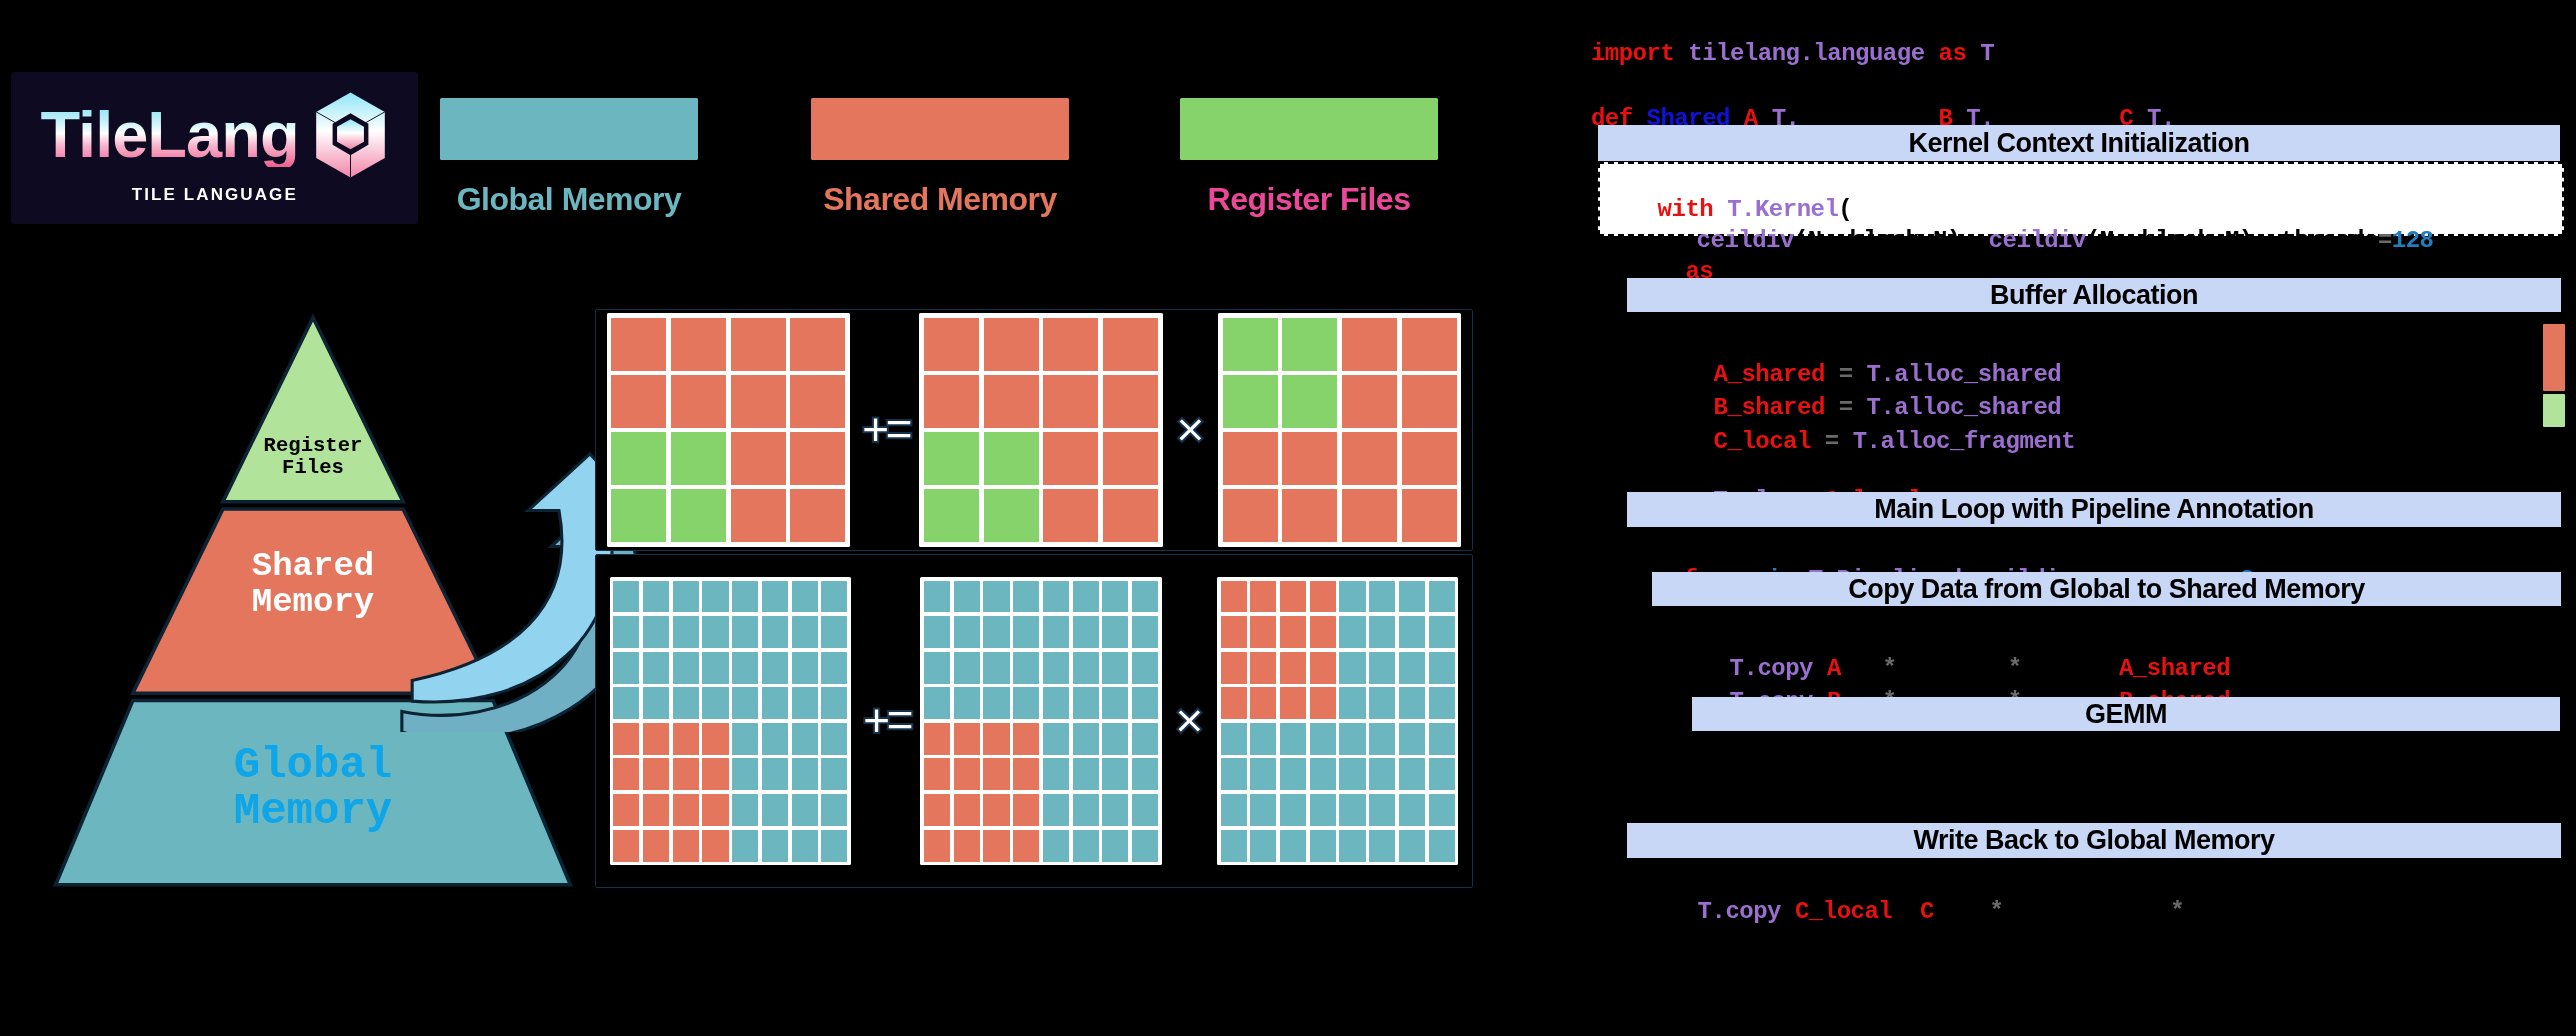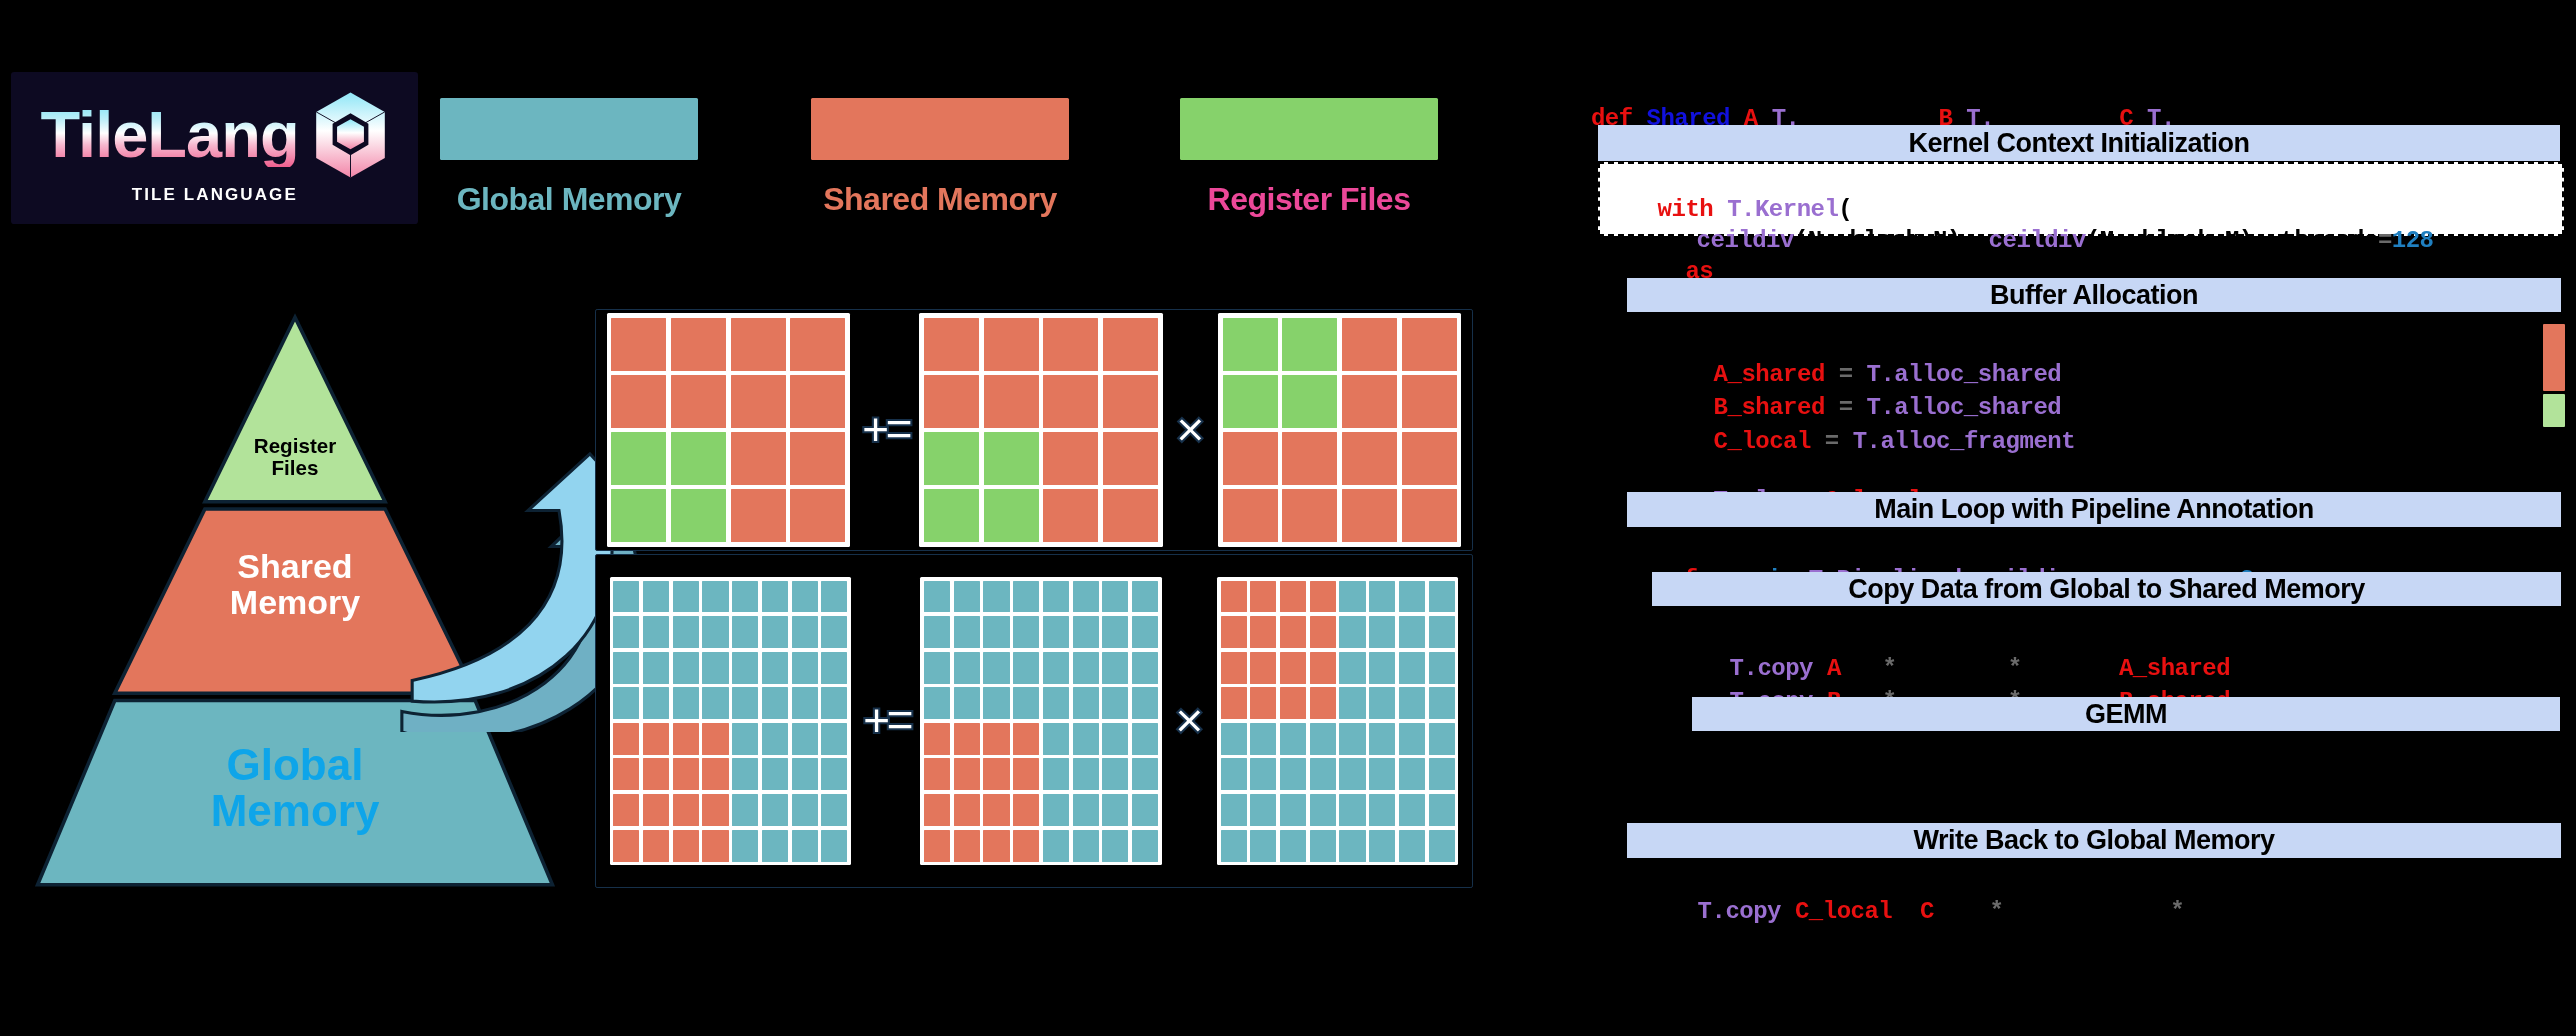--- a/index.html
+++ b/index.html
@@ -19,21 +19,21 @@
   #logo-sub{margin-top:6.2px;font-size:17px;font-weight:700;color:#fff;letter-spacing:2.1px;}
 
   
   .legend{top:98px;width:258px;}
   .legend .swatch{width:258px;height:62px;border-radius:1.5px;}
   .legend .lbl{margin-top:23px;font-size:32px;font-weight:700;text-align:center;
                letter-spacing:-0.5px;line-height:1;}
   #legend-0{left:440px;} #legend-1{left:811px;} #legend-2{left:1180px;}
 
   
-  #pyramid{left:35px;top:307px;width:520px;height:582px;}
+  #pyramid{left:53px;top:307px;width:520px;height:582px;font-family:Liberation Mono, monospace;}
   .ptxt{position:absolute;width:100%;text-align:center;font-weight:800;
         line-height:1.05;pointer-events:none;}
 
   
   .panel{border:1.5px solid #16304a;border-radius:2.1px;background:#000;
          display:flex;align-items:center;justify-content:center;gap:0;}
   #panel-top{left:595px;top:309px;width:876px;height:240px;}
   #panel-bot{left:595px;top:554px;width:876px;height:332px;}
   .mgrid{display:grid;gap:4.6px;background:#fff;padding:4.6px;border-radius:1.5px;}
   .mgrid.g4{grid-template-columns:repeat(4,1fr);grid-template-rows:repeat(4,1fr);
@@ -377,20 +377,23 @@
       <div class="cell" style="background: rgb(108, 182, 192);"></div>
       <div class="cell" style="background: rgb(108, 182, 192);"></div>
       <div class="cell" style="background: rgb(108, 182, 192);"></div>
       <div class="cell" style="background: rgb(108, 182, 192);"></div>
       <div class="cell" style="background: rgb(108, 182, 192);"></div>
     </div>
   </div>
 
 <div class="abs" id="code">
 
+  <div class="cl" style="left:10.3px;top:13px;">
+    <span class="kw">import</span><span> </span><span class="mod">tilelang.language</span><span> </span><span class="kw">as</span><span> </span><span class="mod">T</span>
+  </div>
 
   <div class="cl" style="left:10.3px;top:78px;">
     <span class="kw">def</span><span> </span><span class="fn">Shared</span><span> </span><span class="var">A</span><span> </span><span class="mod">T.</span><span>          </span><span class="var">B</span><span> </span><span class="mod">T.</span><span>         </span><span class="var">C</span><span> </span><span class="mod">T.</span>
   </div>
 
   <div class="band" style="left:73px;top:125px;width:962px;height:36px;">Kernel Context Initialization</div>
   <div class="whitebox" style="left:73px;top:162px;width:962px;height:70px;"></div>
   <div class="cl" style="left:77px;top:169px;color:#000;">
     <span class="kw">with</span><span> </span><span class="mod">T.Kernel</span><span>(</span>
   </div>

